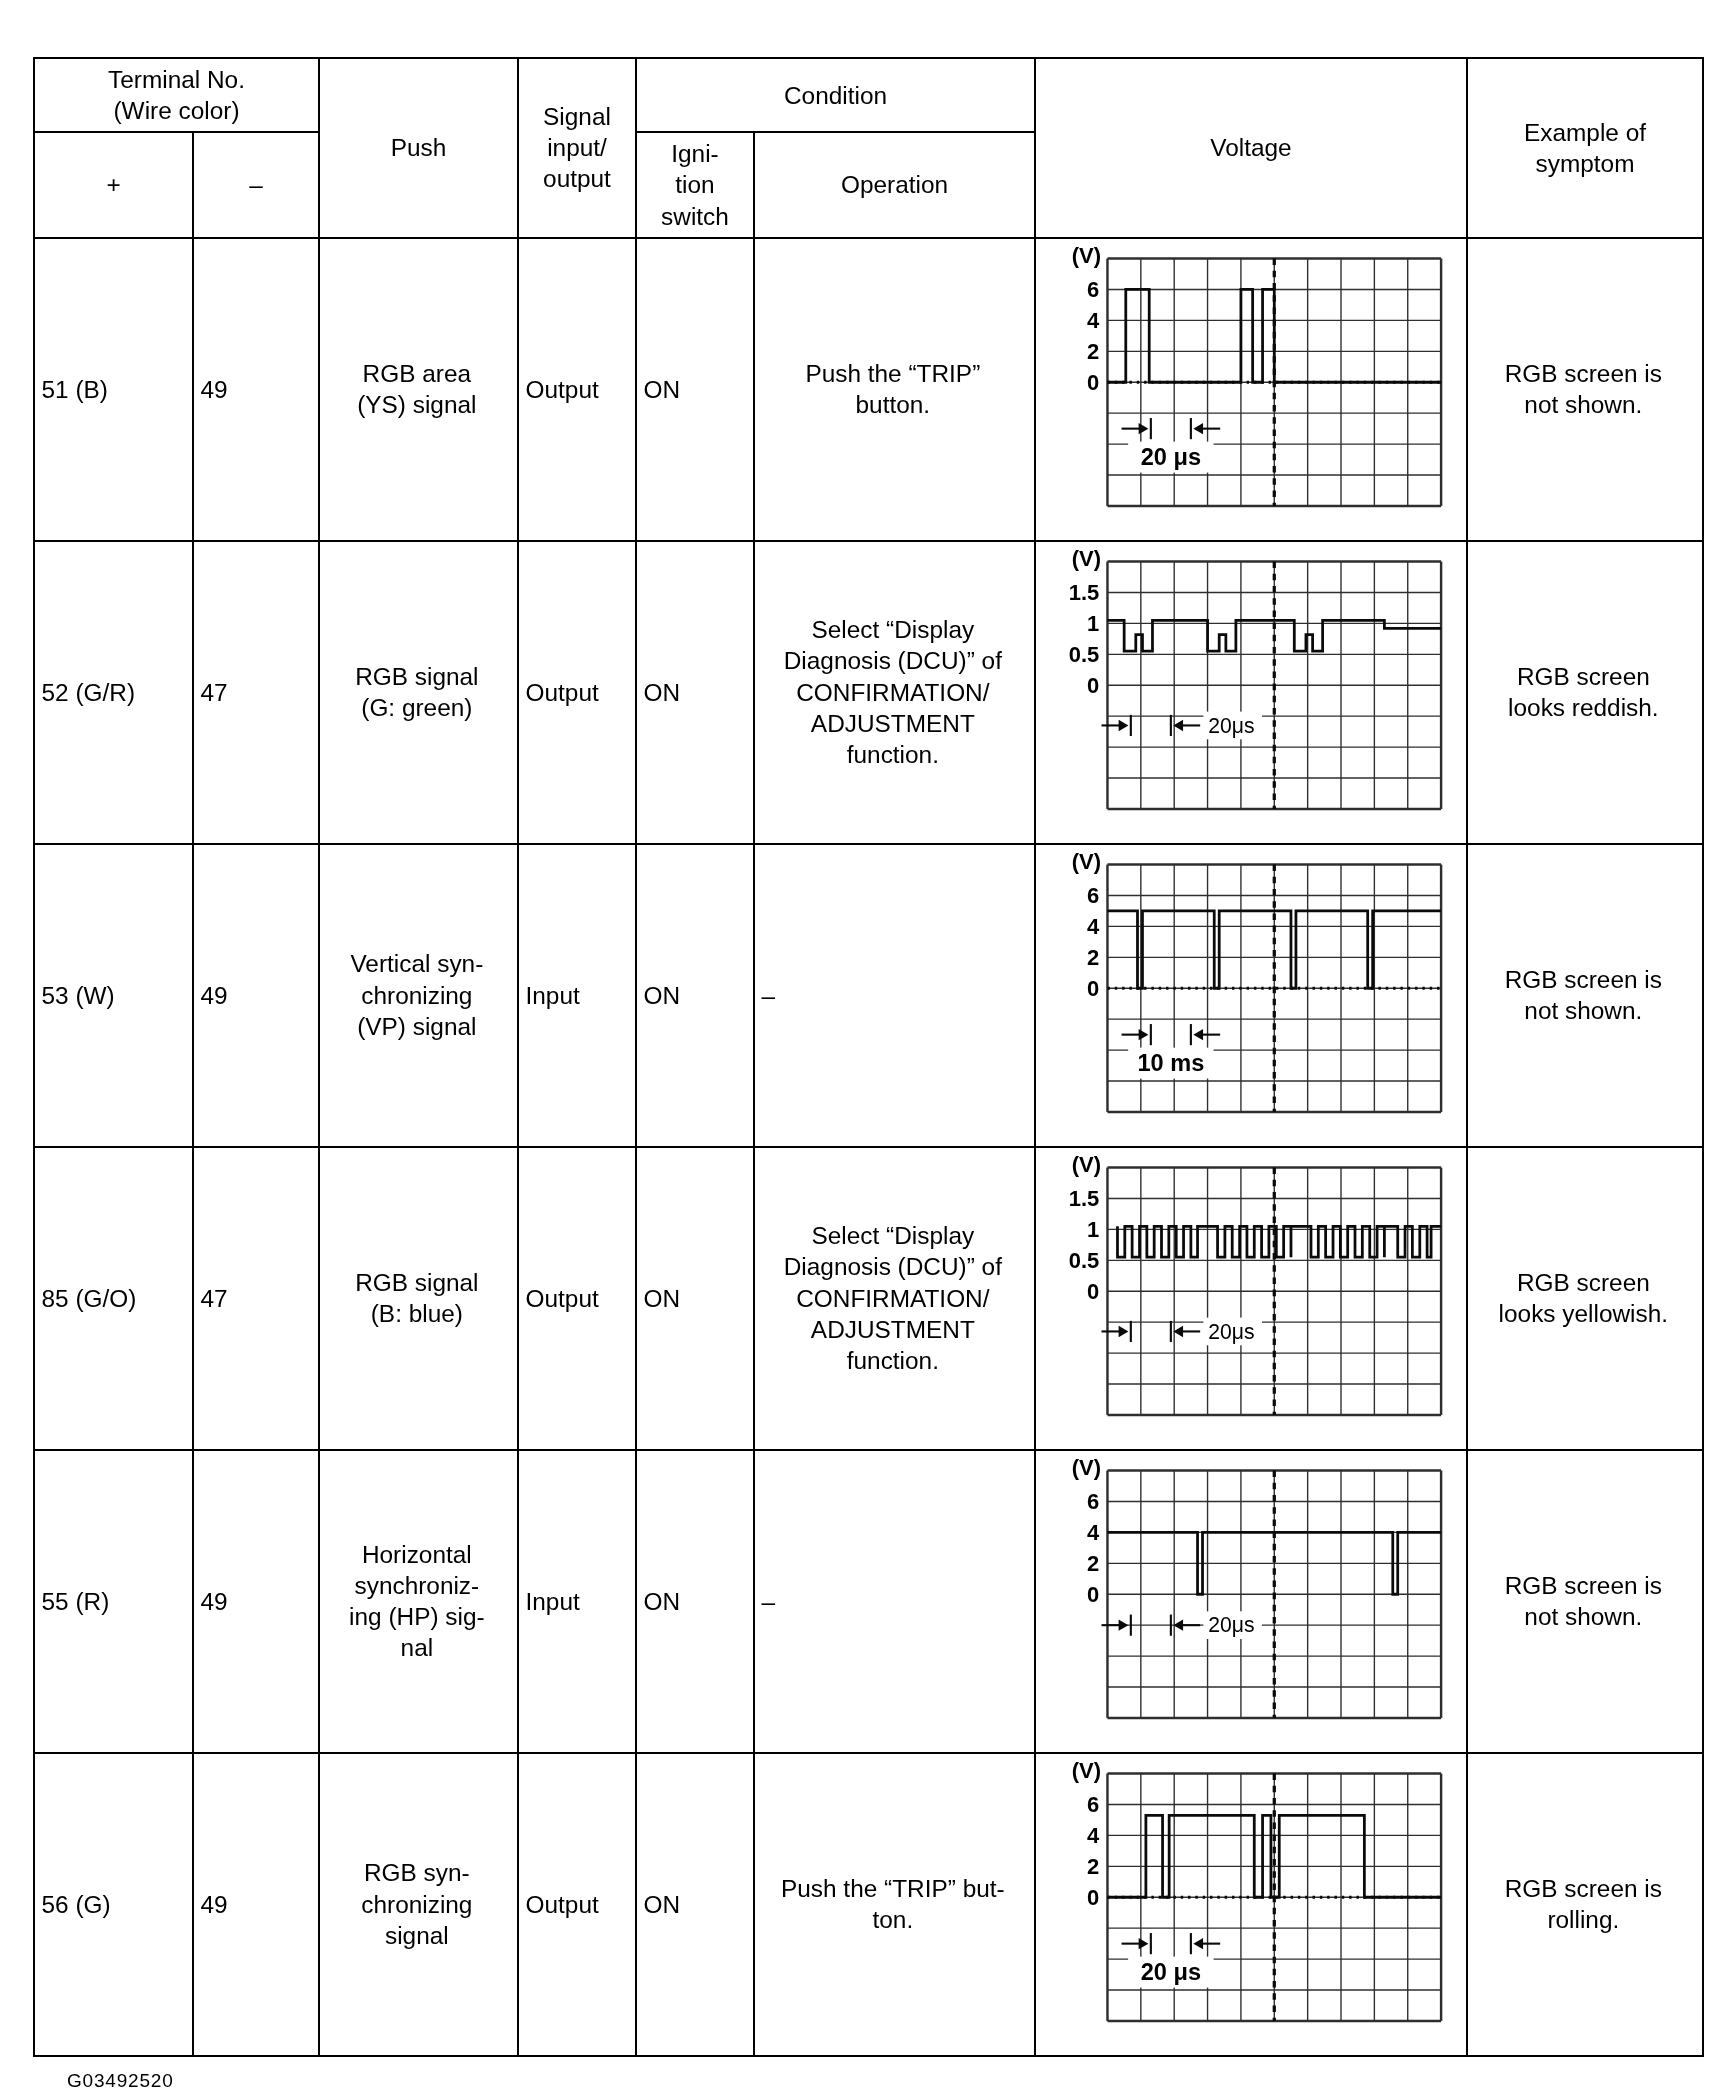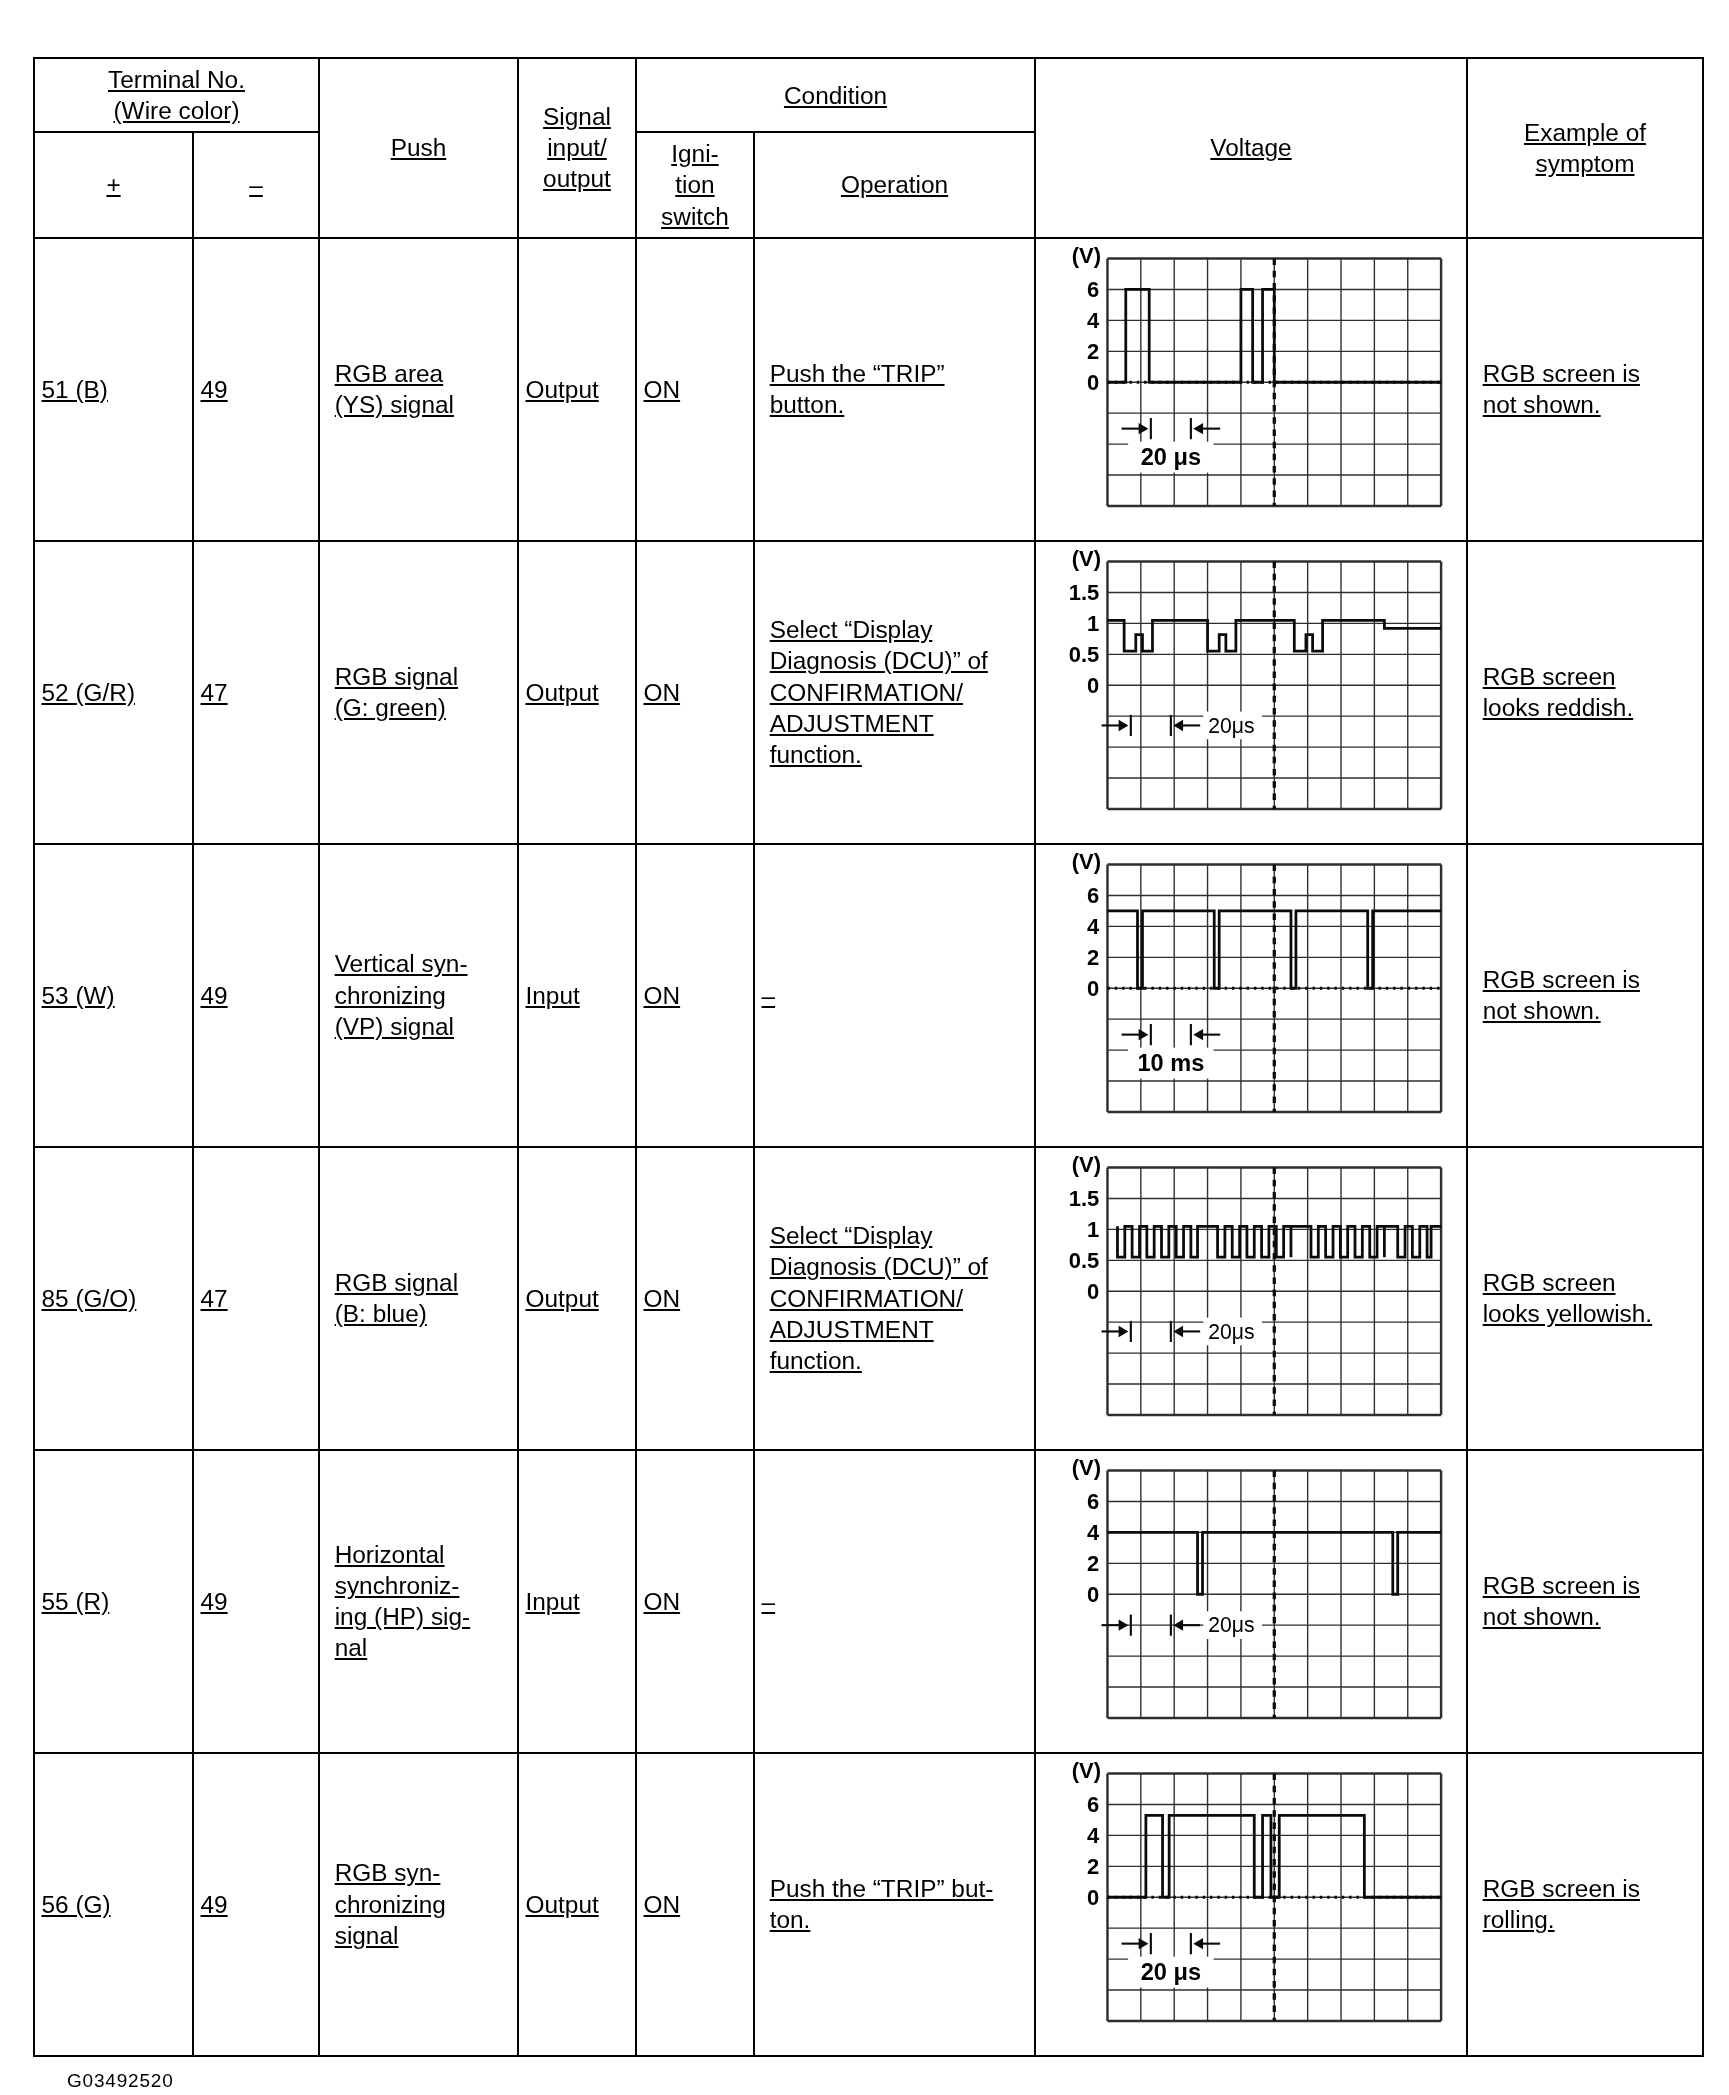--- a/index.html
+++ b/index.html
@@ -7,35 +7,34 @@
     width:1729px;height:2096px;
     font-family:"Liberation Sans", sans-serif;
     color:#000;
     position:relative;
   }
   .page{padding:57px 28px 0 33px;}
   table{
     border-collapse:collapse;
     table-layout:fixed;
     width:1669px;
-    text-decoration:underline;
   }
   th,td{
     border:2.4px solid #000;
     vertical-align:middle;
     font-size:24.4px;
     line-height:1.28;
     font-weight:400;
     padding:4.9px 6.5px;
     overflow:hidden;
   }
   thead th{text-align:center;font-weight:400;}
   .pre{white-space:pre-line;}
   .center{}
-  .left{text-align:left;padding-left:14.7px;padding-right:18px;}
+  .left{text-align:center;padding-left:14.7px;padding-right:18px;}
   .wavecell{padding:3.3px 1.6px;text-align:center;}
   .wave{display:inline-block;}
   tr.hdr1{height:65px;}
   tr.hdr2{height:88px;}
   tr.body-row{height:303px;}
   svg text{font-family:"Liberation Sans", sans-serif;fill:#000;}
   .figure-id{
     font-size:19px;
     margin:13px 0 0 34px;
     letter-spacing:0.8px;

